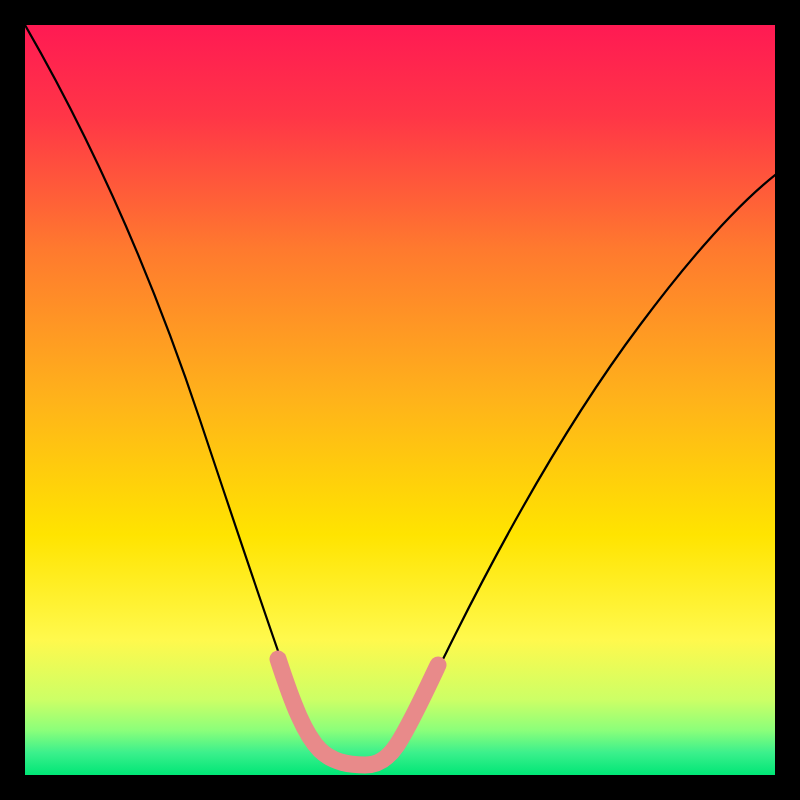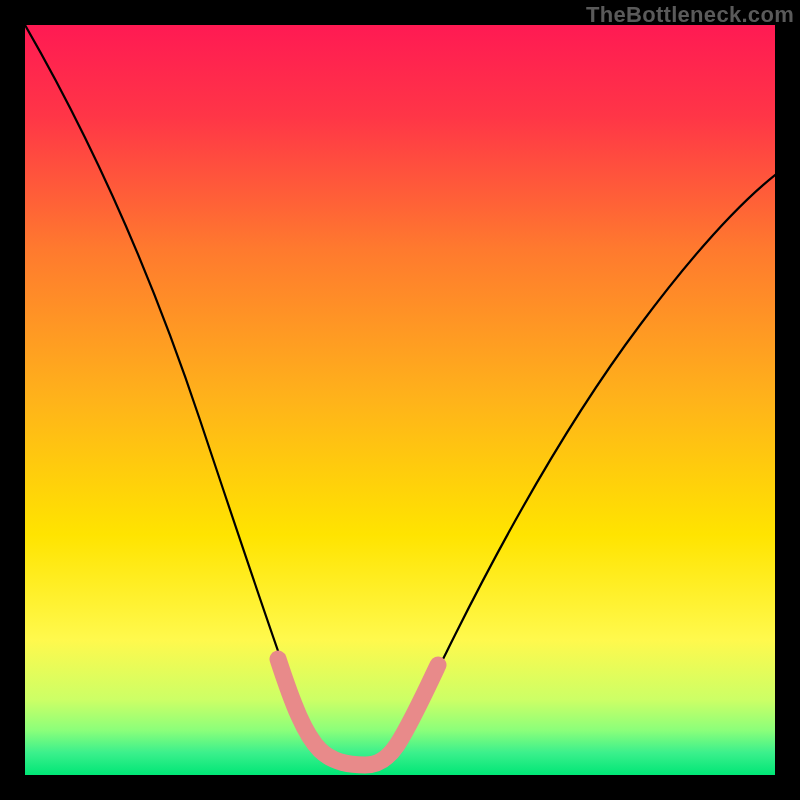--- a/index.html
+++ b/index.html
@@ -58,15 +58,14 @@
              C 475 520, 540 400, 615 300
              C 665 233, 710 182, 750 150"></path>
 
     <path fill="none" stroke="#e88a8a" stroke-width="17" stroke-linecap="round" d="M 253 634
              C 268 680, 280 710, 295 725
              C 305 735, 320 740, 340 740
              C 352 740, 362 735, 372 720
              C 385 700, 398 672, 413 640"></path>
   </svg>
 
-  <div class="watermark">TheBottleneck.com</div>
 
 </div>
 
 </body></html>

